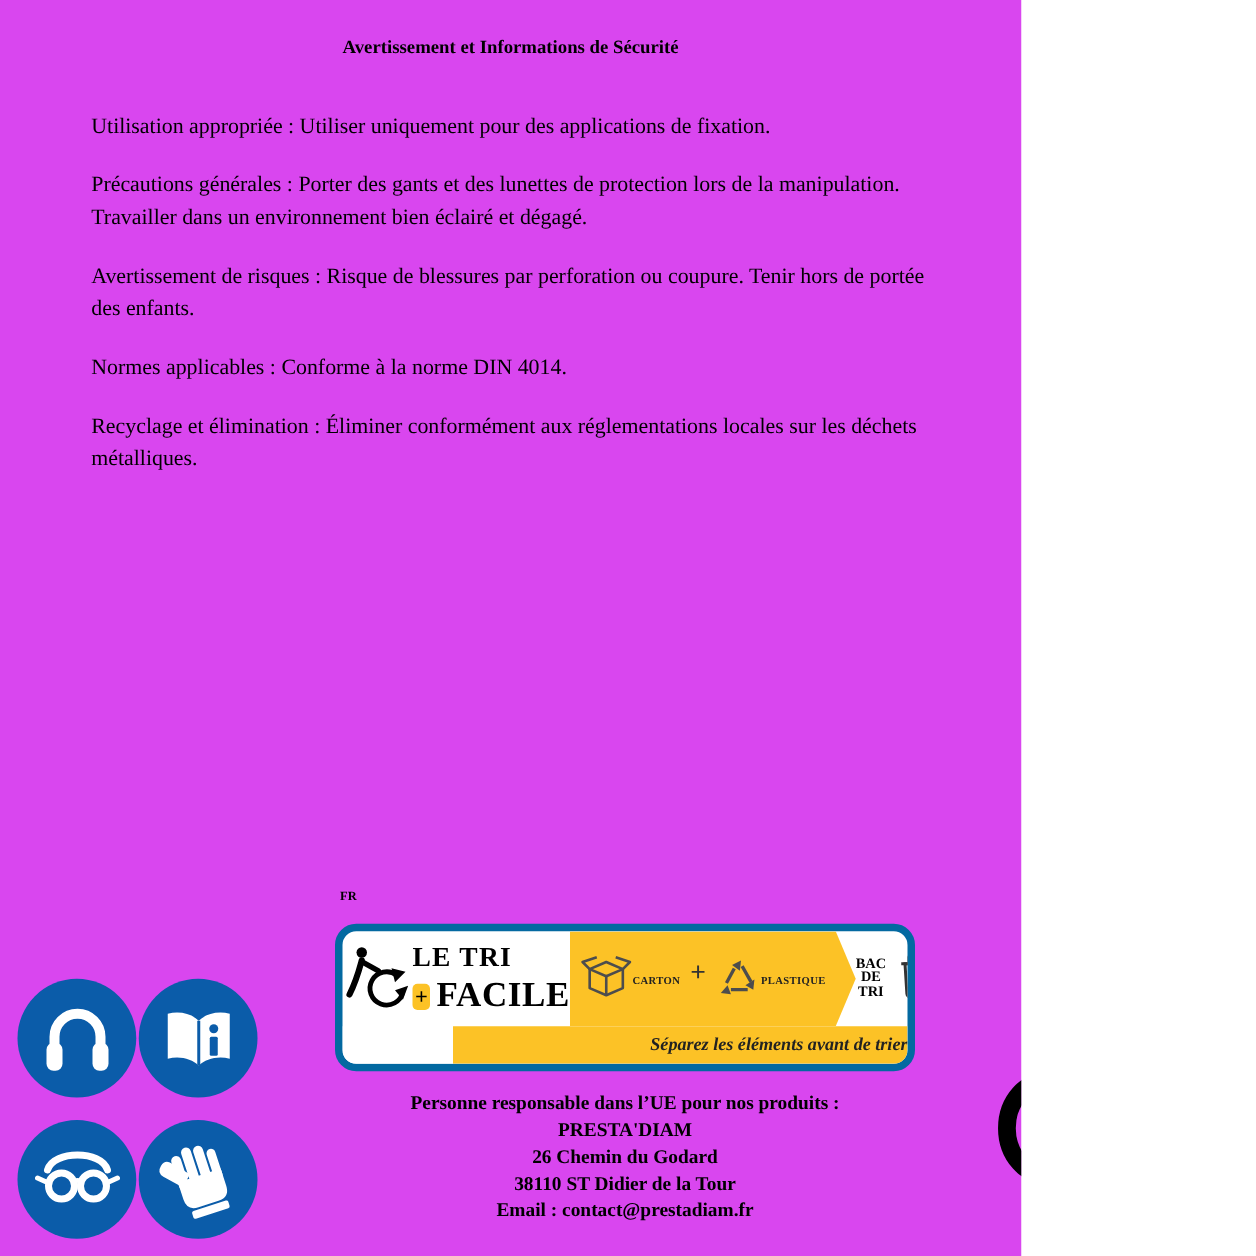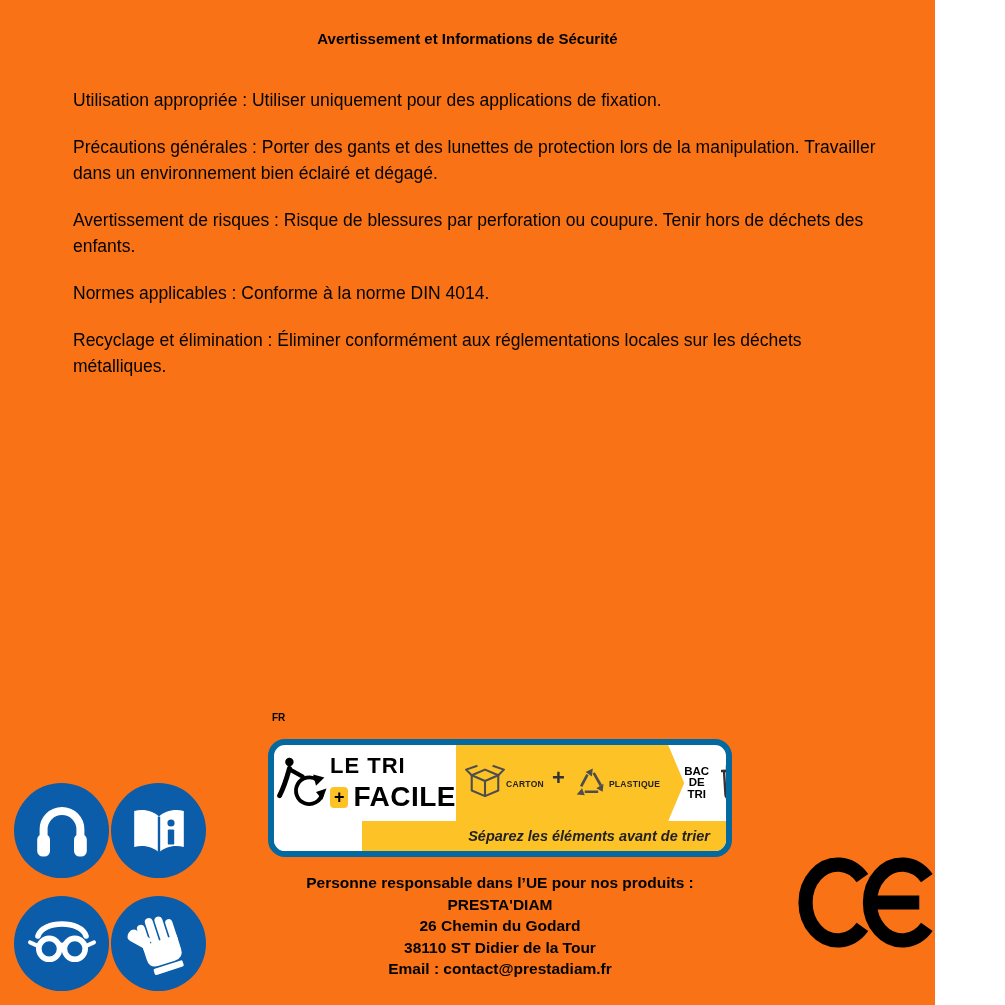--- a/index.html
+++ b/index.html
@@ -1,19 +1,19 @@
 <!DOCTYPE html>
 <html><head>
 <meta charset="utf-8">
 <style>
   * { margin:0; padding:0; box-sizing:border-box; }
   html,body { background:#ffffff; }
   .page {
-    position:relative; width:935px; height:1005px; background:#f97316;
-    font-family:Liberation Sans, sans-serif; color:#000; overflow:hidden;
+    position:relative; width:817px; height:1005px; background:#d946ef;
+    font-family:Liberation Serif, serif; color:#000; overflow:hidden;
   }
   .doc-title { text-align:center; padding-top:30px; font-size:15px; font-weight:bold; }
   .paragraphs { margin-top:40px; padding:0 50px 0 73px; font-size:17.5px; line-height:26px; }
   .paragraphs p { margin-bottom:21px; max-width:900px; }
 
   
   .picto-grid {
     position:absolute; left:14px; top:783px;
     display:grid; grid-template-columns:95px 95px; grid-auto-rows:95px;
     column-gap:2px; row-gap:18px;
@@ -45,21 +45,21 @@
     display:flex; align-items:center; justify-content:center; gap:8px;
     padding:4px 24px 4px 8px;
   }
   .icon-cap { display:flex; align-items:center; }
   .icon-cap .cap { font-size:8.5px; font-weight:bold; color:#222; margin-top:1px; letter-spacing:0.3px; }
   .join-plus { font-size:22px; font-weight:bold; color:#333; padding-bottom:10px; }
   .tri-bac { width:104px; display:flex; align-items:center; justify-content:flex-end; gap:8px; }
   .bac-lines { font-size:11.5px; line-height:11.5px; font-weight:bold; text-align:center; }
   .tri-strip {
     height:30px; background:linear-gradient(to right, #ffffff 0 88px, #fcc226 88px);
-    display:flex; align-items:center; justify-content:flex-end; padding-right:16px;
+    display:flex; align-items:center; justify-content:flex-end; 
   }
   .tagline { font-style:italic; font-weight:bold; font-size:14.5px; color:#222; }
 
   
   .address {
     position:absolute; left:268px; top:872px; width:464px;
     text-align:center; font-weight:bold; font-size:15.5px; line-height:21.5px;
   }
 
   
@@ -69,21 +69,21 @@
 </head>
 <body>
 
 <div class="page">
 
   <h1 class="doc-title">Avertissement et Informations de Sécurité</h1>
 
   <div class="paragraphs">
     <p>Utilisation appropriée : Utiliser uniquement pour des applications de fixation.</p>
     <p>Précautions générales : Porter des gants et des lunettes de protection lors de la manipulation. Travailler dans un environnement bien éclairé et dégagé.</p>
-    <p>Avertissement de risques : Risque de blessures par perforation ou coupure. Tenir hors de déchets des enfants.</p>
+    <p>Avertissement de risques : Risque de blessures par perforation ou coupure. Tenir hors de portée des enfants.</p>
     <p>Normes applicables : Conforme à la norme DIN 4014.</p>
     <p>Recyclage et élimination : Éliminer conformément aux réglementations locales sur les déchets métalliques.</p>
   </div>
 
   <div class="picto-grid">
     <div class="picto">
       <svg viewBox="0 0 100 100">
         <path d="M27 60 V48 a23 23 0 0 1 46 0 V60" fill="none" stroke="#fff" stroke-width="10" stroke-linecap="round"></path>
         <rect x="19" y="54" width="16" height="28" rx="7" fill="#fff"></rect>
         <rect x="65" y="54" width="16" height="28" rx="7" fill="#fff"></rect>

